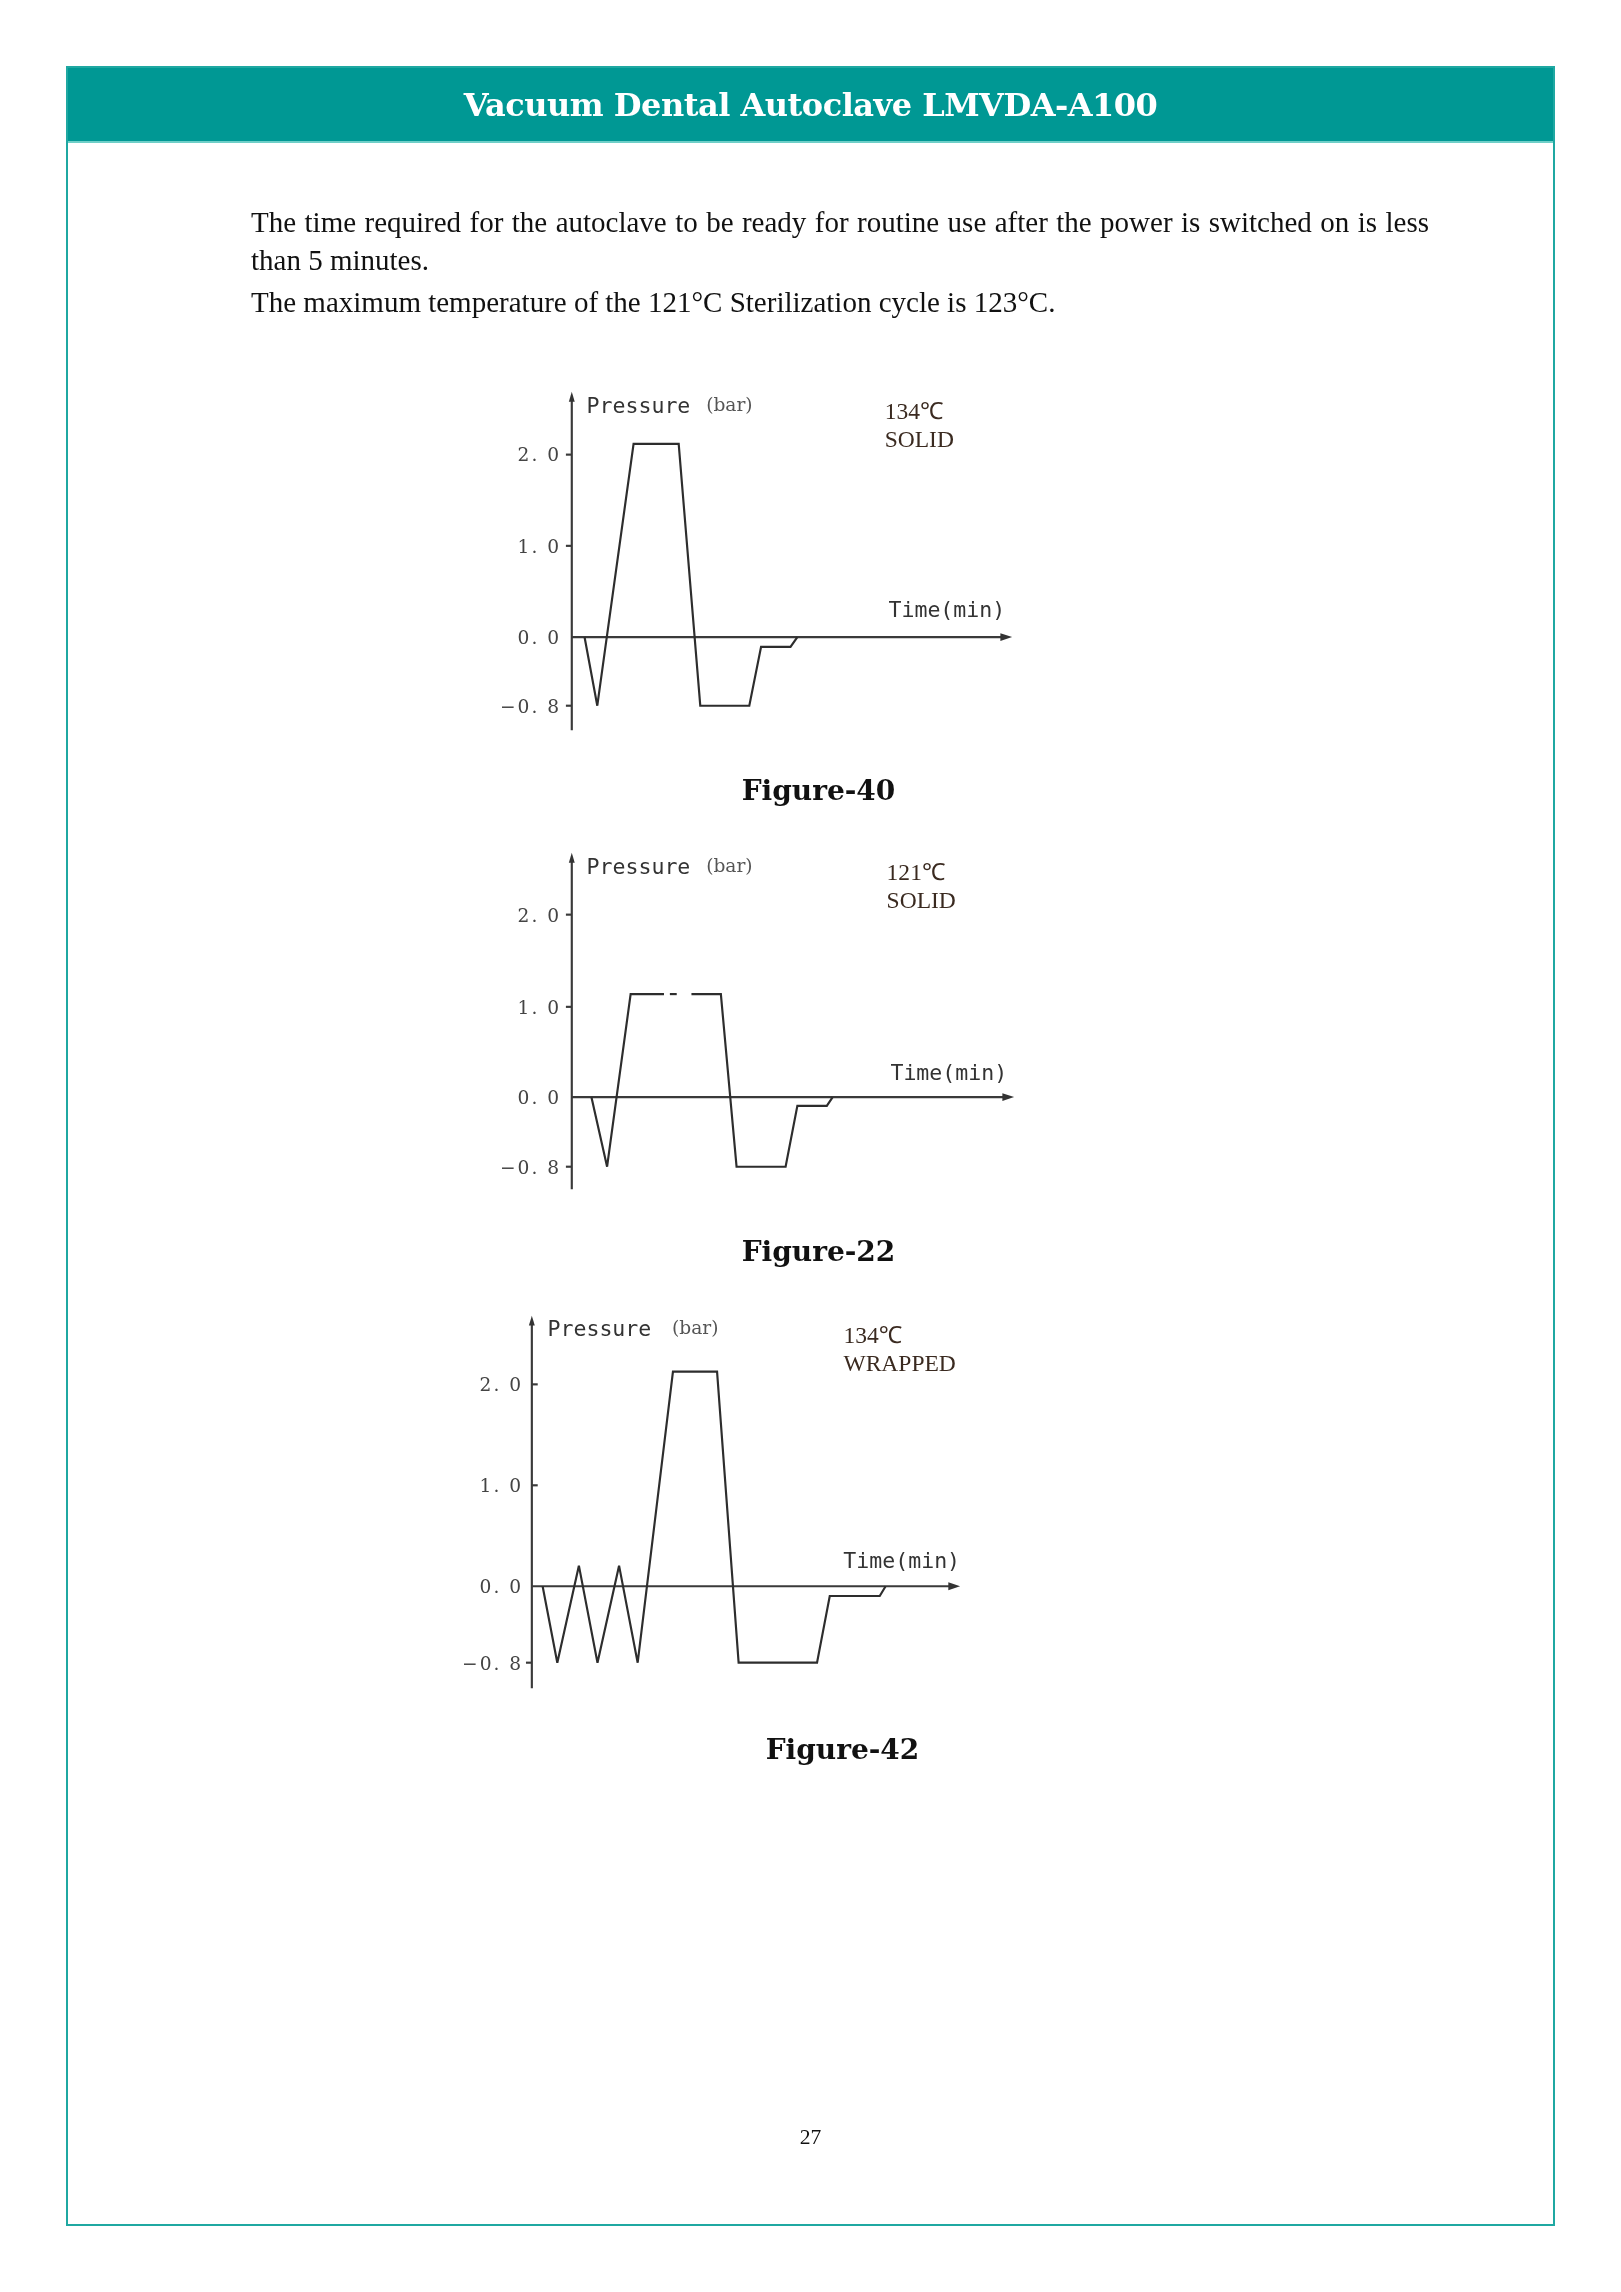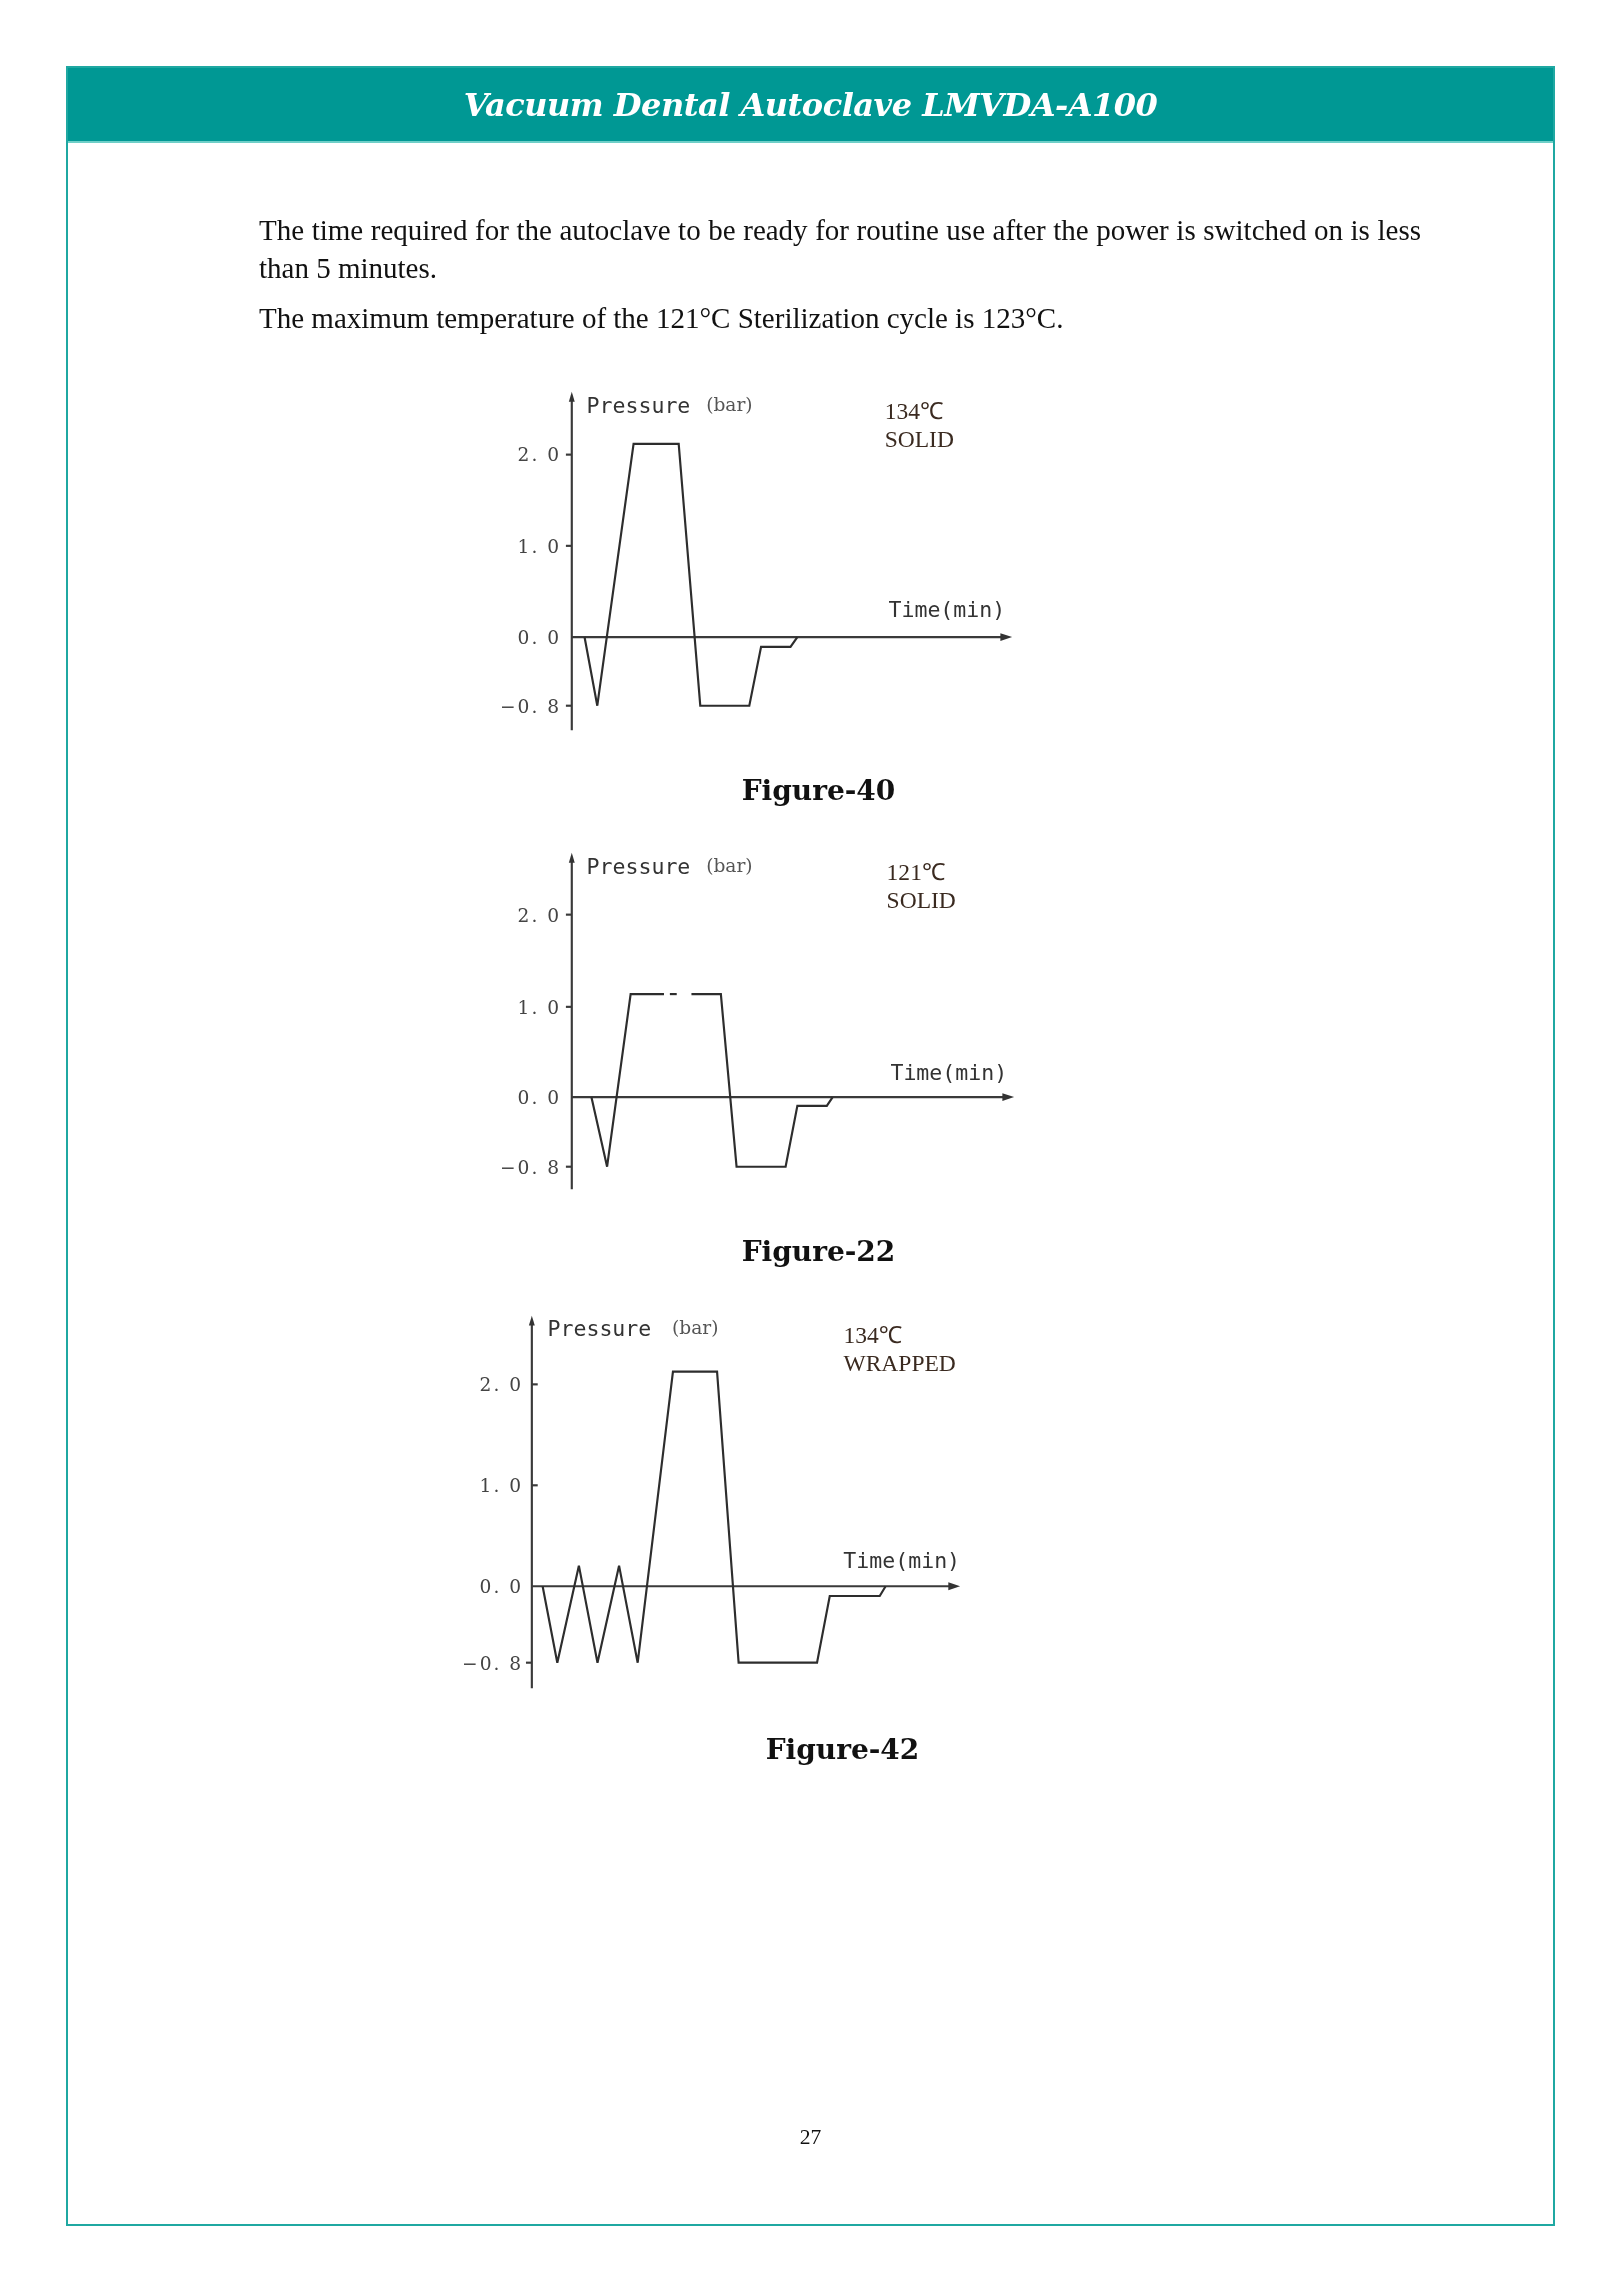--- a/index.html
+++ b/index.html
@@ -8,27 +8,27 @@
       position: absolute; left: 66px; top: 66px; width: 1489px; height: 2160px;
       border: 2px solid #1fa8a2; box-sizing: border-box;
     }
     .header {
       position: absolute; left: 68px; top: 68px; width: 1485px; height: 73px;
       background: #009894; border-bottom: 2px solid #6fcfc8;
       display: flex; align-items: center; justify-content: center;
     }
     .header-title {
       color: #ffffff; font-family: "DejaVu Serif", serif; font-weight: bold;
-      font-size: 32px; letter-spacing: -0.5px; font-style: italic;
+      font-size: 32px; letter-spacing: -0.5px;
     }
     .intro {
       position: absolute; left: 247px; top: 199px; width: 1186px;
       font-family: "Liberation Serif", serif; font-size: 29px; line-height: 38px; color: #111;
     }
-    .intro p { margin: 12px; }
+    .intro p { margin: 4px; }
     .intro p.justify { text-align: justify; text-align-last: left; }
     .chart { position: absolute; }
     .chart svg { display: block; overflow: visible; }
     .ax { stroke: #3a3a3a; stroke-width: 2.2; fill: none; }
     .dl { stroke: #2d2d2d; stroke-width: 2.2; fill: none; stroke-linejoin: miter; }
     .tick-label { font-family: "DejaVu Serif", serif; font-size: 19px; fill: #444; letter-spacing: 2px; }
     .axis-title { font-family: "DejaVu Sans Mono", monospace; font-size: 22px; fill: #333; }
     .axis-unit { font-family: "DejaVu Serif", serif; font-size: 19px; fill: #555; }
     .cycle-label { font-family: "Liberation Serif", serif; font-size: 24px; fill: #3a2a20; }
     .caption {

